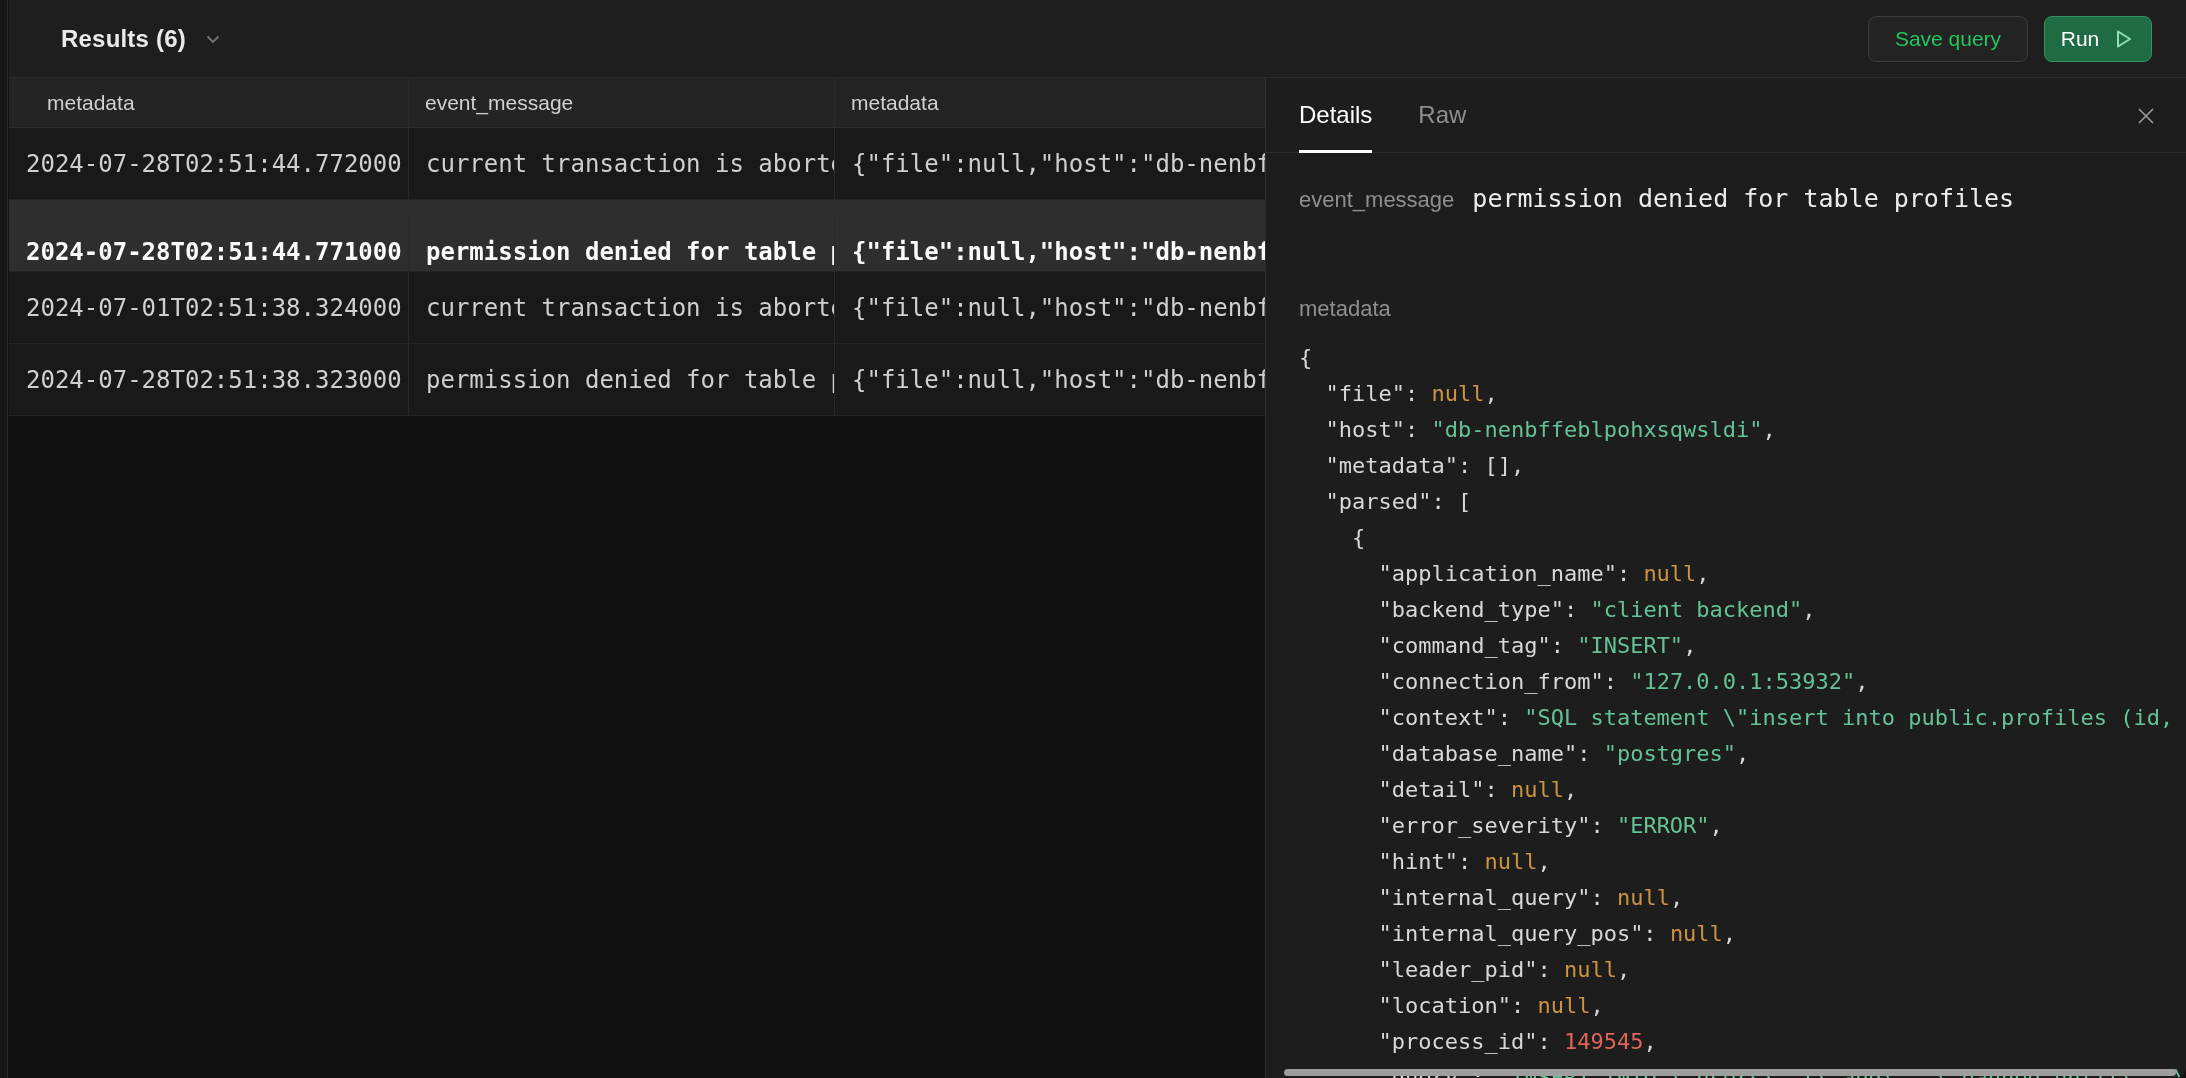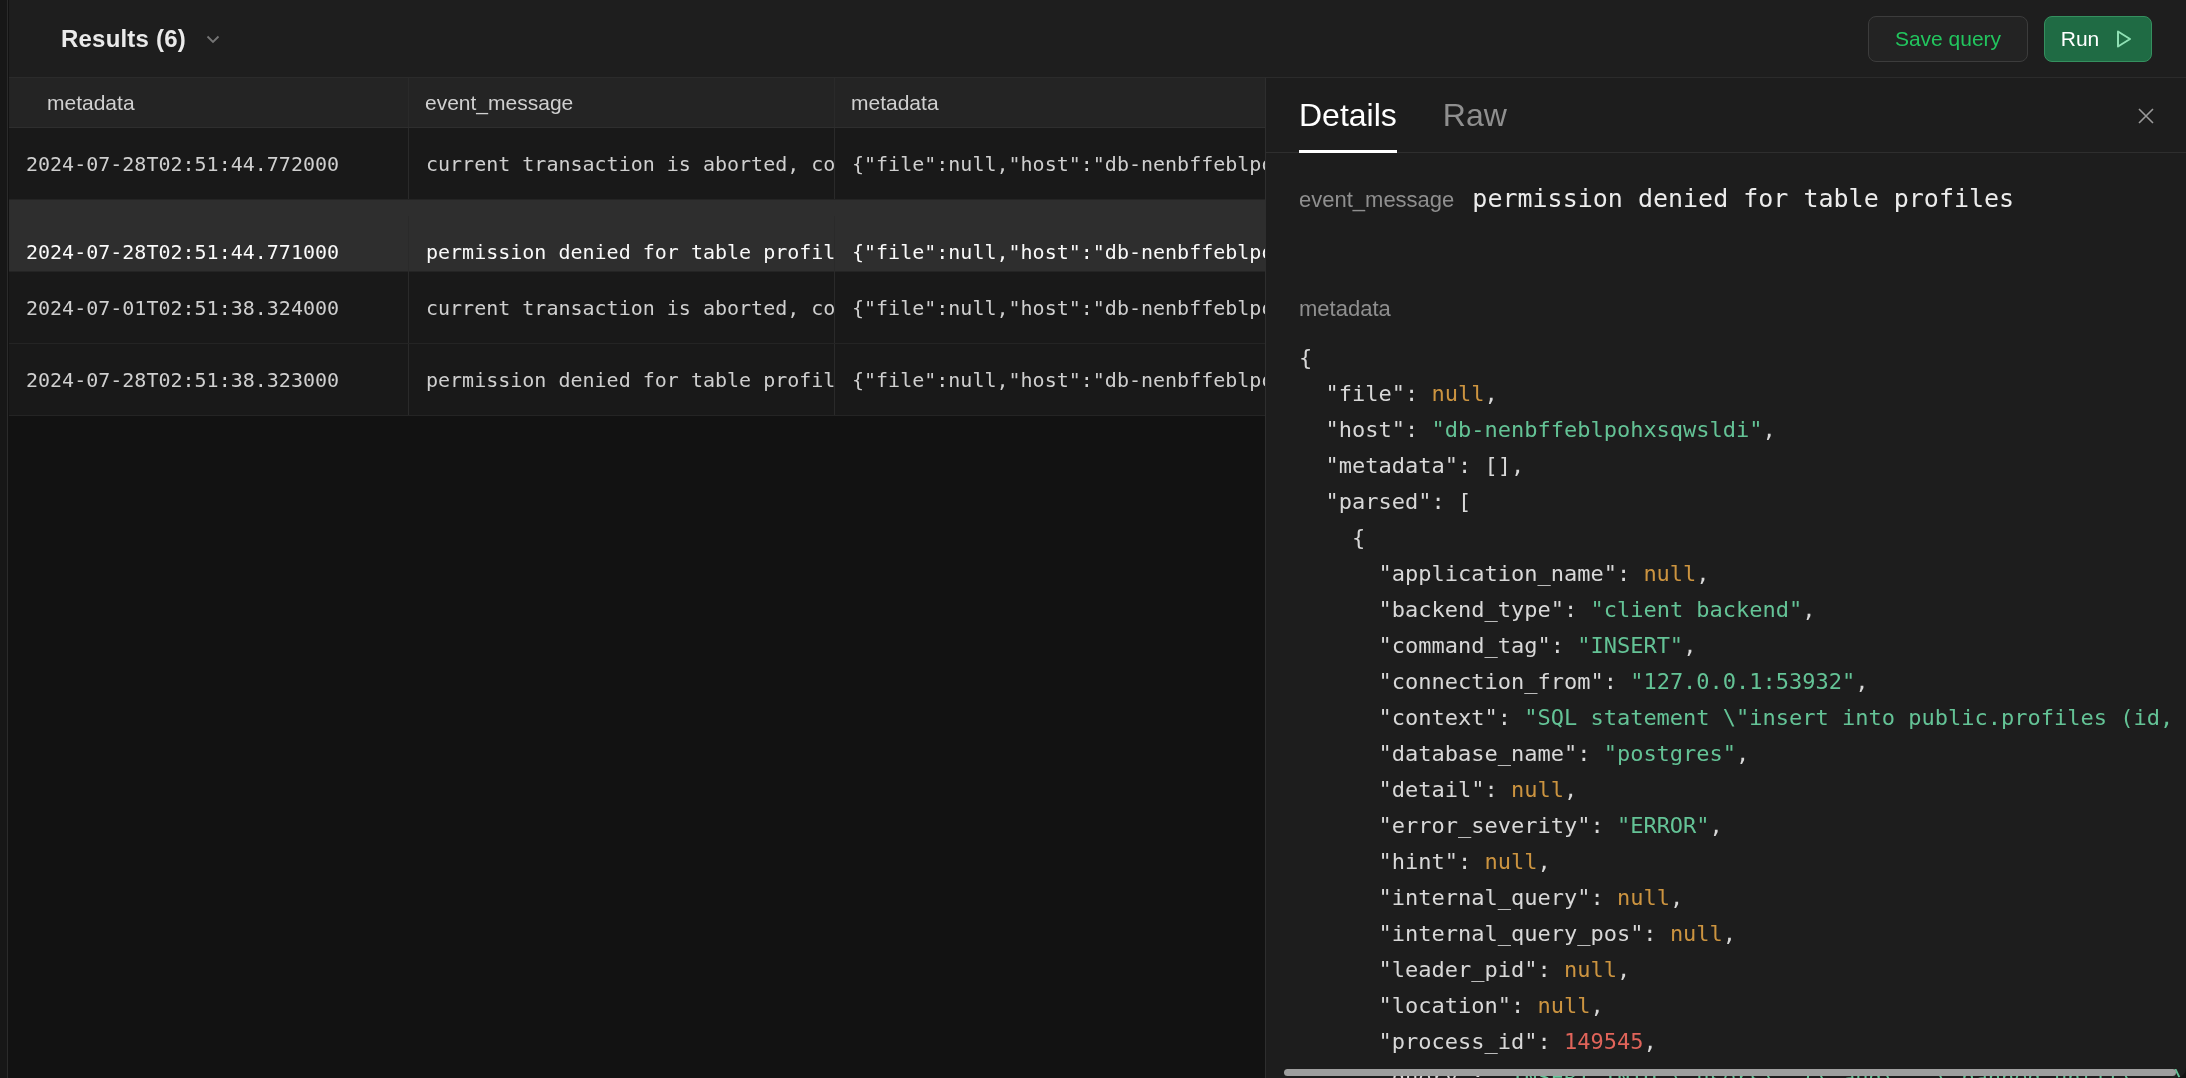--- a/index.html
+++ b/index.html
@@ -36,28 +36,28 @@
   
   #table{left:9px;top:78px;width:1256px;}
   .tr{display:flex;align-items:center;width:100%;}
   #table-header{height:50px;background:var(--bg-header);border-bottom:1px solid #2e2e2e;}
   .th,.td{overflow:hidden;white-space:nowrap;height:100%;display:flex;align-items:center;}
   .c0{width:400px;padding-left:38px;border-right:1px solid #2a2a2a;}
   .c1{width:426px;padding-left:16px;border-right:1px solid #2a2a2a;}
   .c2{flex:1;padding-left:16px;}
   .th{color:#d0d0d0;font-size:21px;}
   .row{height:72px;background:var(--bg-row);border-bottom:1px solid var(--border-soft);cursor:pointer;}
-  .row .td{font-family:var(--mono);font-size:20px;color:var(--txt-body);padding-left:17px;}
+  .row .td{font-family:var(--mono);font-size:24px;color:var(--txt-body);padding-left:17px;}
   .row.selected{background:var(--bg-row-selected);}
-  .row.selected .td{color:#fafafa;font-weight:normal;margin-top:32px;}
+  .row.selected .td{color:#fafafa;font-weight:bold;margin-top:32px;}
 
   
   #panel{left:1265px;top:78px;width:921px;height:1000px;background:var(--bg-panel);border-left:1px solid #2e2e2e;border-bottom-right-radius:10px;overflow:hidden;}
   #panel-tabs{position:absolute;left:0;top:0;width:100%;height:75px;border-bottom:1px solid #2e2e2e;display:flex;align-items:center;padding-left:33px;gap:46px;}
-  .tab{font-size:32px;color:var(--txt-dim);height:100%;display:flex;align-items:center;position:relative;cursor:pointer;}
+  .tab{font-size:24px;color:var(--txt-dim);height:100%;display:flex;align-items:center;position:relative;cursor:pointer;}
   .tab.active{color:#ffffff;}
   .tab.active::after{content:"";position:absolute;left:0;right:0;bottom:-1px;height:3px;background:#ffffff;}
   #panel-close{position:absolute;right:26px;top:24px;width:28px;height:28px;display:flex;align-items:center;justify-content:center;cursor:pointer;}
 
   #em-row{position:absolute;left:33px;top:106px;display:flex;align-items:baseline;gap:18px;white-space:nowrap;}
   #em-label{font-size:22px;color:var(--txt-dim);}
   #em-value{font-family:var(--mono);font-size:25px;color:#ececec;}
 
   #metadata-label{position:absolute;left:33px;top:218px;font-size:22px;color:var(--txt-dim);}
 

